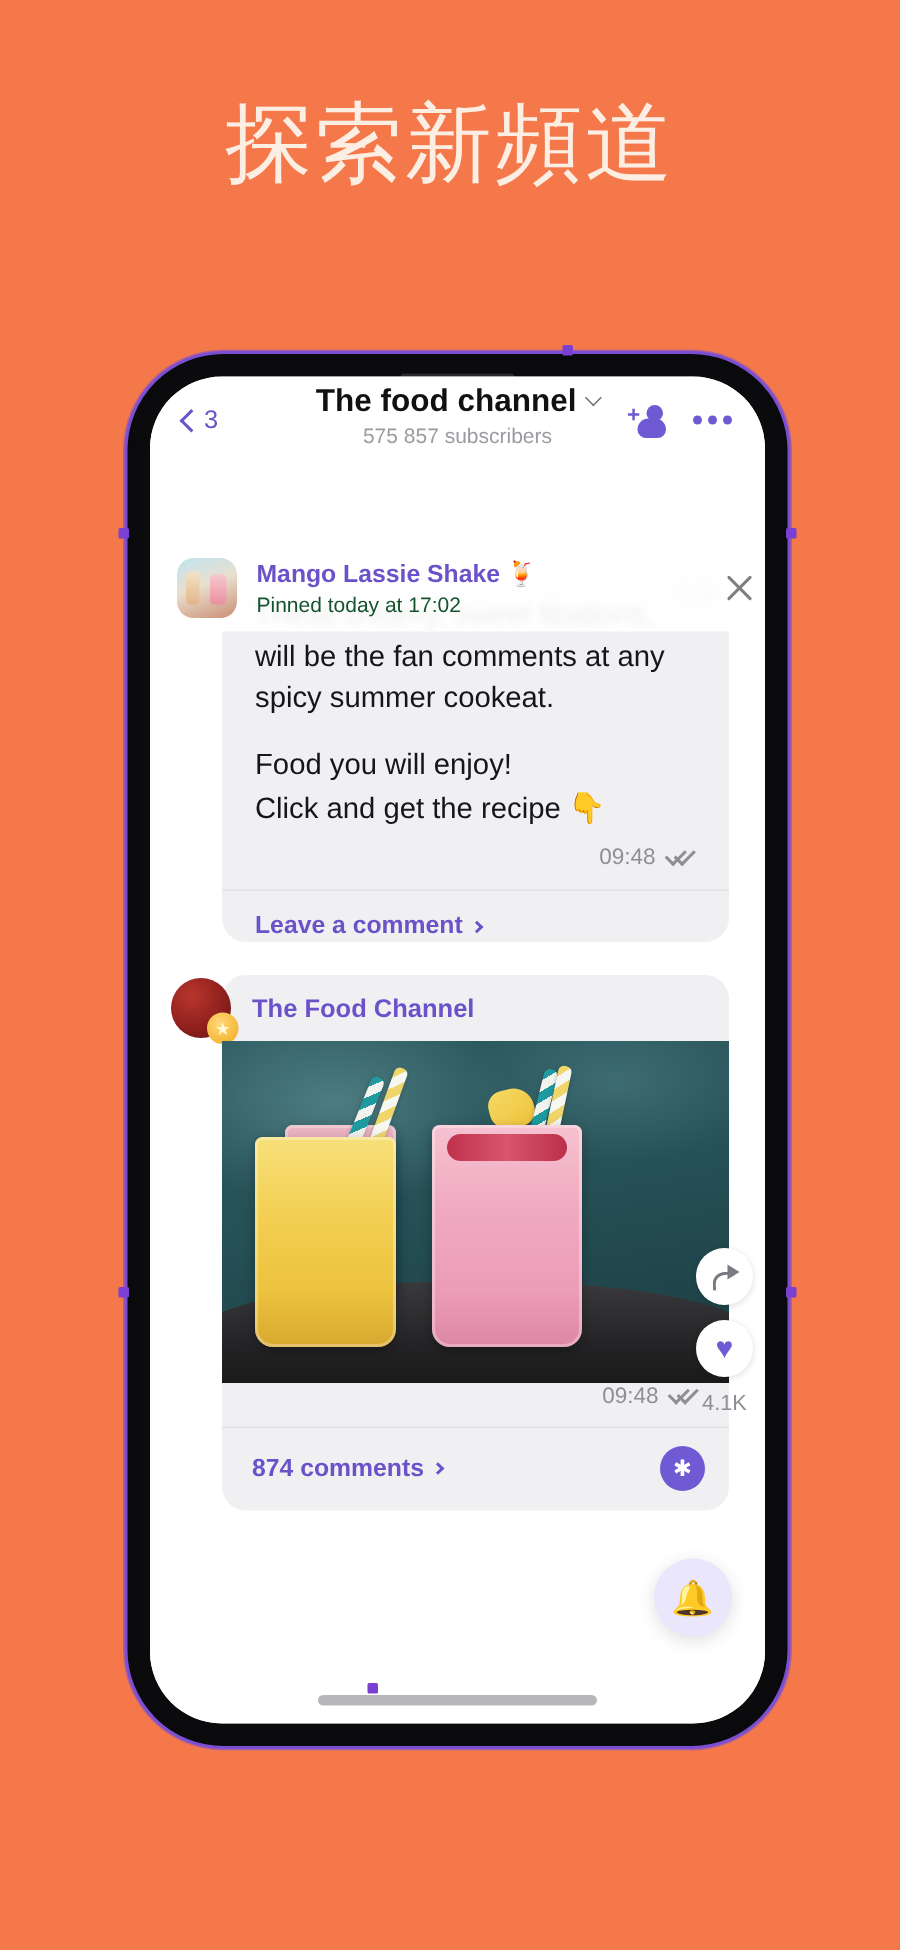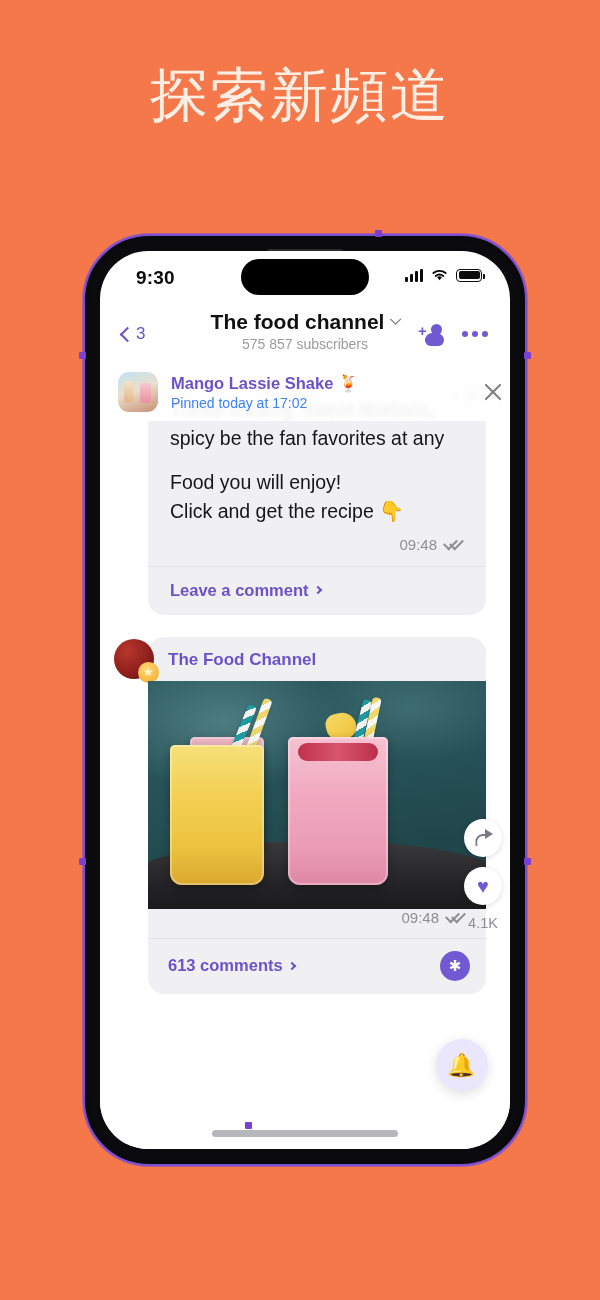--- a/index.html
+++ b/index.html
@@ -170,21 +170,21 @@
   }
   .pin-thumb::after {
     content:''; position:absolute; right:7px; top:11px; width:11px; height:20px;
     background: linear-gradient(180deg,#f6c8cf,#e9909f); border-radius:3px;
   }
   .pin-text { margin-left: 13px; flex: 1; min-width: 0; }
   .pin-title {
     font-size: 16.5px; font-weight: 700; color: #6a52c9;
     white-space: nowrap; overflow: hidden;
   }
-  .pin-sub { font-size: 14px; color: #3b82f6; margin-top: 2px; }
+  .pin-sub { font-size: 14px; color: #14532d; margin-top: 2px; }
   .pin-close {
     width: 22px; height: 22px; position: relative; flex: none; opacity: .75;
   }
   .pin-close::before, .pin-close::after {
     content:''; position:absolute; left:0; top:10px; width:22px; height:2px;
     background:#54545a; border-radius:1px;
   }
   .pin-close::before { transform: rotate(45deg); }
   .pin-close::after  { transform: rotate(-45deg); }
 
@@ -225,21 +225,21 @@
     width: 11px; height: 6px;
     border-left: 2px solid #8e8e95;
     border-bottom: 2px solid #8e8e95;
     transform: rotate(-45deg);
   }
   .checks::before { left: 0; }
   .checks::after  { left: 6px; }
 
   .bubble-divider { height: 1px; background: #e2e2e6; margin: 0; }
   .comment-row {
-    padding: 14px 22px 15px 22px;
+    padding: 14px 22px 1px 22px;
     font-size: 16.5px; color: #6a52c9; font-weight: 600;
     display: flex; align-items: center; gap: 7px;
   }
   .chev-sm {
     width: 6px; height: 6px;
     border-right: 2px solid #6a52c9;
     border-bottom: 2px solid #6a52c9;
     transform: rotate(-45deg);
   }
 
@@ -433,40 +433,20 @@
 
   <div class="handle h-top"></div>
   <div class="handle h-left"></div>
   <div class="handle h-right"></div>
   <div class="handle h-left2"></div>
   <div class="handle h-right2"></div>
   <div class="handle h-bottom"></div>
 
   <div class="phone-screen">
 
-    <div class="statusbar">
-      <div class="sb-time">9:30</div>
-      <div class="dynamic-island"></div>
-      <div class="sb-right">
-        <span class="ico-cell">
-            <i></i>
-            <i></i>
-            <i></i>
-            <i></i>
-          </span>
-        <svg width="19" height="14" viewBox="0 0 19 14">
-          <path d="M9.5 12.2l2.4-2.9a3.7 3.7 0 0 0-4.8 0z" fill="#0b0b0b"></path>
-          <path d="M3.4 5.1a9.5 9.5 0 0 1 12.2 0" stroke="#0b0b0b" stroke-width="1.9" fill="none" stroke-linecap="round"></path>
-          <path d="M5.7 8a6 6 0 0 1 7.6 0" stroke="#0b0b0b" stroke-width="1.9" fill="none" stroke-linecap="round"></path>
-        </svg>
-        <span class="ico-batt">
-            <span></span>
-          </span>
-      </div>
-    </div>
 
     <div class="chat-header">
       <div class="back-btn">
         <span class="chev-left"></span>
         <span class="back-count">3</span>
       </div>
       <div class="header-center">
         <div class="ch-title">
           <span>The food channel</span>
           <span class="chev-down"></span>
@@ -489,21 +469,22 @@
 
     <div class="chat-body">
       <div class="msg-area">
 
         <div class="view-count">5.8K</div>
 
         <div class="bubble bubble-first">
           <div class="btext">
             <p>
               <span>These creamy, sweet libations,</span><br>
-              <span>spicy be the fan favorites at any</span><br>
+              <span>will be the fan comments at any</span><br>
+              <span>spicy summer cookeat.</span>
             </p>
             <p>
               <span>Food you will enjoy!</span><br>
               <span>Click and get the recipe</span>
               <span class="hand">👇</span>
             </p>
           </div>
           <div class="meta-row">
             <span>09:48</span>
             <span class="checks"></span>
@@ -544,21 +525,21 @@
 
             <div class="post-meta">
               <span>09:48</span>
               <span class="checks"></span>
             </div>
 
             <div class="bubble-divider"></div>
 
             <div class="post-footer">
               <div class="comments-link">
-                <span>613 comments</span>
+                <span>874 comments</span>
                 <span class="chev-sm"></span>
               </div>
               <div class="star-btn">✱</div>
             </div>
           </div>
 
           <div class="side-rail">
             <div class="rail-btn">
               <span class="share-ico"></span>
             </div>

